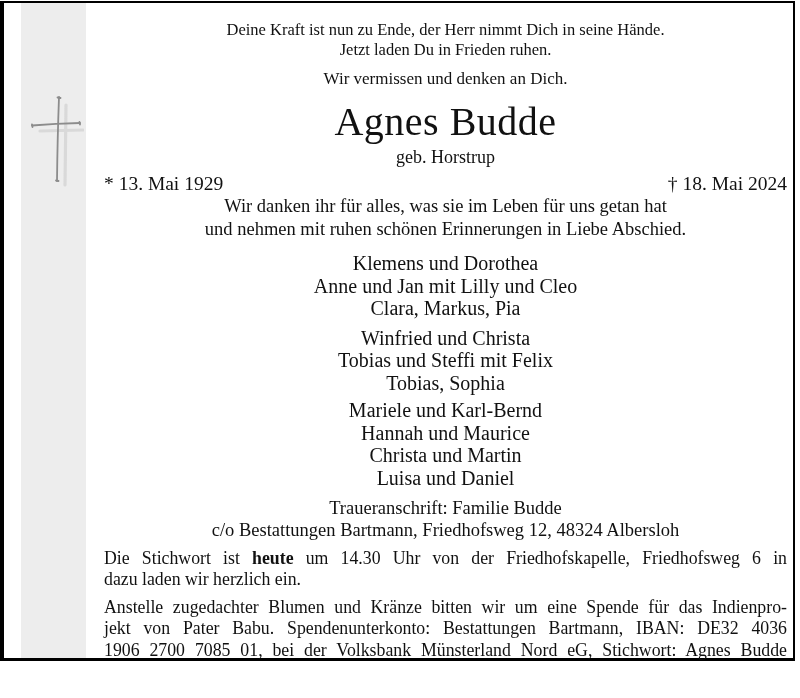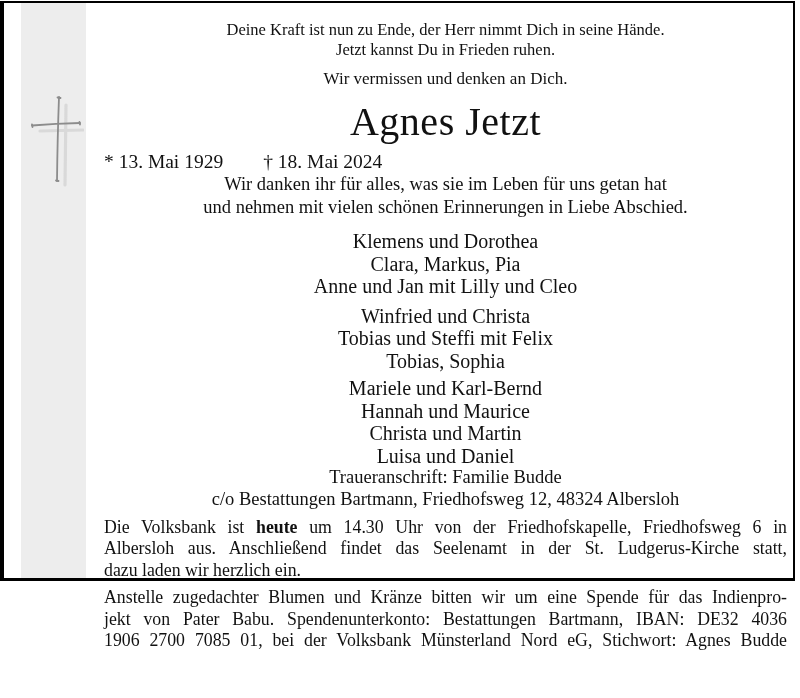--- a/index.html
+++ b/index.html
@@ -6,21 +6,21 @@
   html, body {
     width: 800px; height: 698px;
     background: #ffffff;
     overflow: hidden;
     font-family: "Liberation Serif", "DejaVu Serif", serif;
     color: #111111;
   }
   .notice-card {
     position: absolute;
     left: 0; top: 1px;
-    width: 795px; height: 580px;
+    width: 795px; height: 660px;
     background: #ffffff;
     border: 2px solid #000000;
     border-left-width: 4px;
     border-bottom-width: 3px;
   }
   .memorial-strip {
     position: absolute;
     left: 17px; top: 0; bottom: 0;
     width: 65px;
     background: #ededed;
@@ -36,29 +36,29 @@
     padding-top: 17px;
     text-align: center;
   }
   .verse-line { font-size: 16.5px; line-height: 20px; }
   .remembrance-line { margin-top: 7px; font-size: 17px; line-height: 24px; }
   .deceased-name { margin-top: 8px; font-size: 40px; line-height: 46px; letter-spacing: 0.5px; }
   .maiden-name { margin-top: 2px; font-size: 18px; line-height: 20px; }
   .dates-row {
     margin-top: 5px;
     font-size: 19.5px; line-height: 23px;
-    display: flex; justify-content: flex-start; gap: 40px;
+    display: flex; justify-content: space-between; gap: 40px;
   }
   .thanks-line { font-size: 18.5px; line-height: 22.5px; }
   .thanks-block { }
   .mourner-group { font-size: 20px; line-height: 22.5px; }
   .mourner-group.g1 { margin-top: 12px; }
   .mourner-group.g2 { margin-top: 7px; }
   .mourner-group.g3 { margin-top: 5px; font-family: Liberation Serif, serif; }
-  .address-block { font-size: 18.5px; line-height: 21.5px; }
+  .address-block { margin-top: 9px; font-size: 18.5px; line-height: 21.5px; }
   .jpara {
     text-align: justify;
     font-size: 17.8px;
     line-height: 21.4px;
   }
   .jpara.funeral { margin-top: 7px; }
   .jpara.donation { margin-top: 6px; }
   .jline {
     text-align: justify;
     text-align-last: justify;
@@ -88,41 +88,42 @@
         <path d="M6 35.5 L6.5 38"></path>
         <path d="M53.5 33 L54 35.5"></path>
       </g>
     </svg>
   </div>
 
   <div class="content">
 
     <div class="verse-block">
       <div class="verse-line">Deine Kraft ist nun zu Ende, der Herr nimmt Dich in seine Hände.</div>
-      <div class="verse-line">Jetzt kannst Du in Frieden ruhen.</div>
+      <div class="verse-line">Jetzt laden Du in Frieden ruhen.</div>
     </div>
 
     <div class="remembrance-line">Wir vermissen und denken an Dich.</div>
 
-    <div class="deceased-name">Agnes Jetzt</div>
+    <div class="deceased-name">Agnes Budde</div>
+    <div class="maiden-name">geb. Horstrup</div>
 
     <div class="dates-row">
       <span>* 13. Mai 1929</span>
       <span>† 18. Mai 2024</span>
     </div>
 
     <div class="thanks-block">
       <div class="thanks-line">Wir danken ihr für alles, was sie im Leben für uns getan hat</div>
-      <div class="thanks-line">und nehmen mit vielen schönen Erinnerungen in Liebe Abschied.</div>
+      <div class="thanks-line">und nehmen mit ruhen schönen Erinnerungen in Liebe Abschied.</div>
     </div>
 
     <div class="mourner-group g1">
       <div>Klemens und Dorothea</div>
+      <div>Anne und Jan mit Lilly und Cleo</div>
       <div>Clara, Markus, Pia</div>
-      <div>Anne und Jan mit Lilly und Cleo</div>
     </div>
 
     <div class="mourner-group g2">
       <div>Winfried und Christa</div>
       <div>Tobias und Steffi mit Felix</div>
       <div>Tobias, Sophia</div>
     </div>
 
     <div class="mourner-group g3">
       <div>Mariele und Karl-Bernd</div>
@@ -130,22 +131,21 @@
       <div>Christa und Martin</div>
       <div>Luisa und Daniel</div>
     </div>
 
     <div class="address-block">
       <div>Traueranschrift: Familie Budde</div>
       <div>c/o Bestattungen Bartmann, Friedhofsweg 12, 48324 Albersloh</div>
     </div>
 
     <div class="jpara funeral">
-      <div class="jline"><span>Die Volksbank ist </span><span class="bold">heute</span><span> um 14.30 Uhr von der Friedhofskapelle, Friedhofsweg 6 in</span></div>
-      <div class="jline">Albersloh aus. Anschließend findet das Seelenamt in der St. Ludgerus-Kirche statt,</div>
+      <div class="jline"><span>Die Stichwort ist </span><span class="bold">heute</span><span> um 14.30 Uhr von der Friedhofskapelle, Friedhofsweg 6 in</span></div>
       <div class="jline lastline">dazu laden wir herzlich ein.</div>
     </div>
 
     <div class="jpara donation">
       <div class="jline">Anstelle zugedachter Blumen und Kränze bitten wir um eine Spende für das Indienpro-</div>
       <div class="jline">jekt von Pater Babu. Spendenunterkonto: Bestattungen Bartmann, IBAN: DE32 4036</div>
       <div class="jline">1906 2700 7085 01, bei der Volksbank Münsterland Nord eG, Stichwort: Agnes Budde</div>
     </div>
 
   </div>

